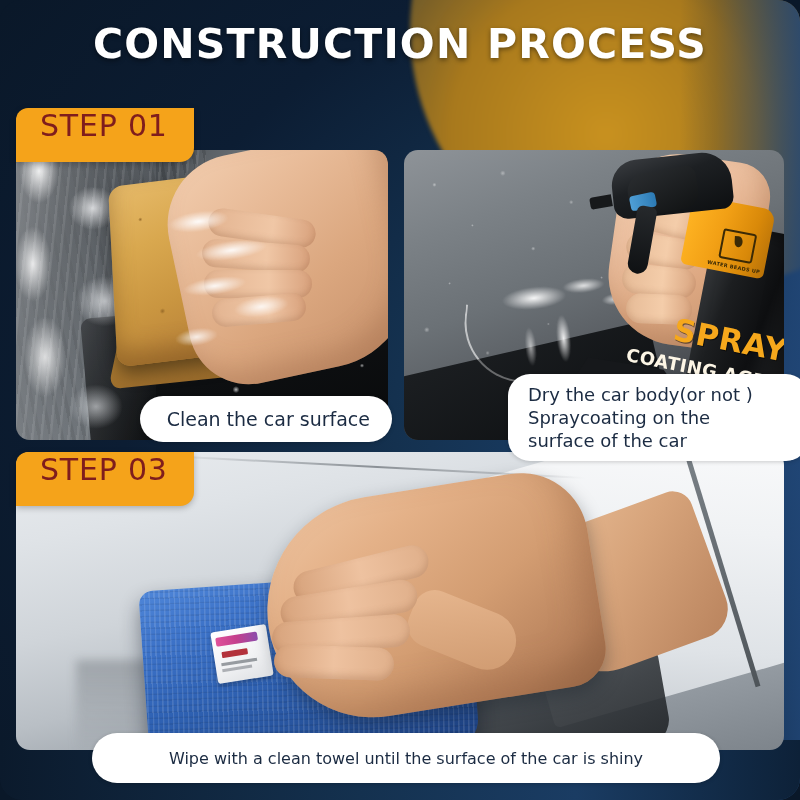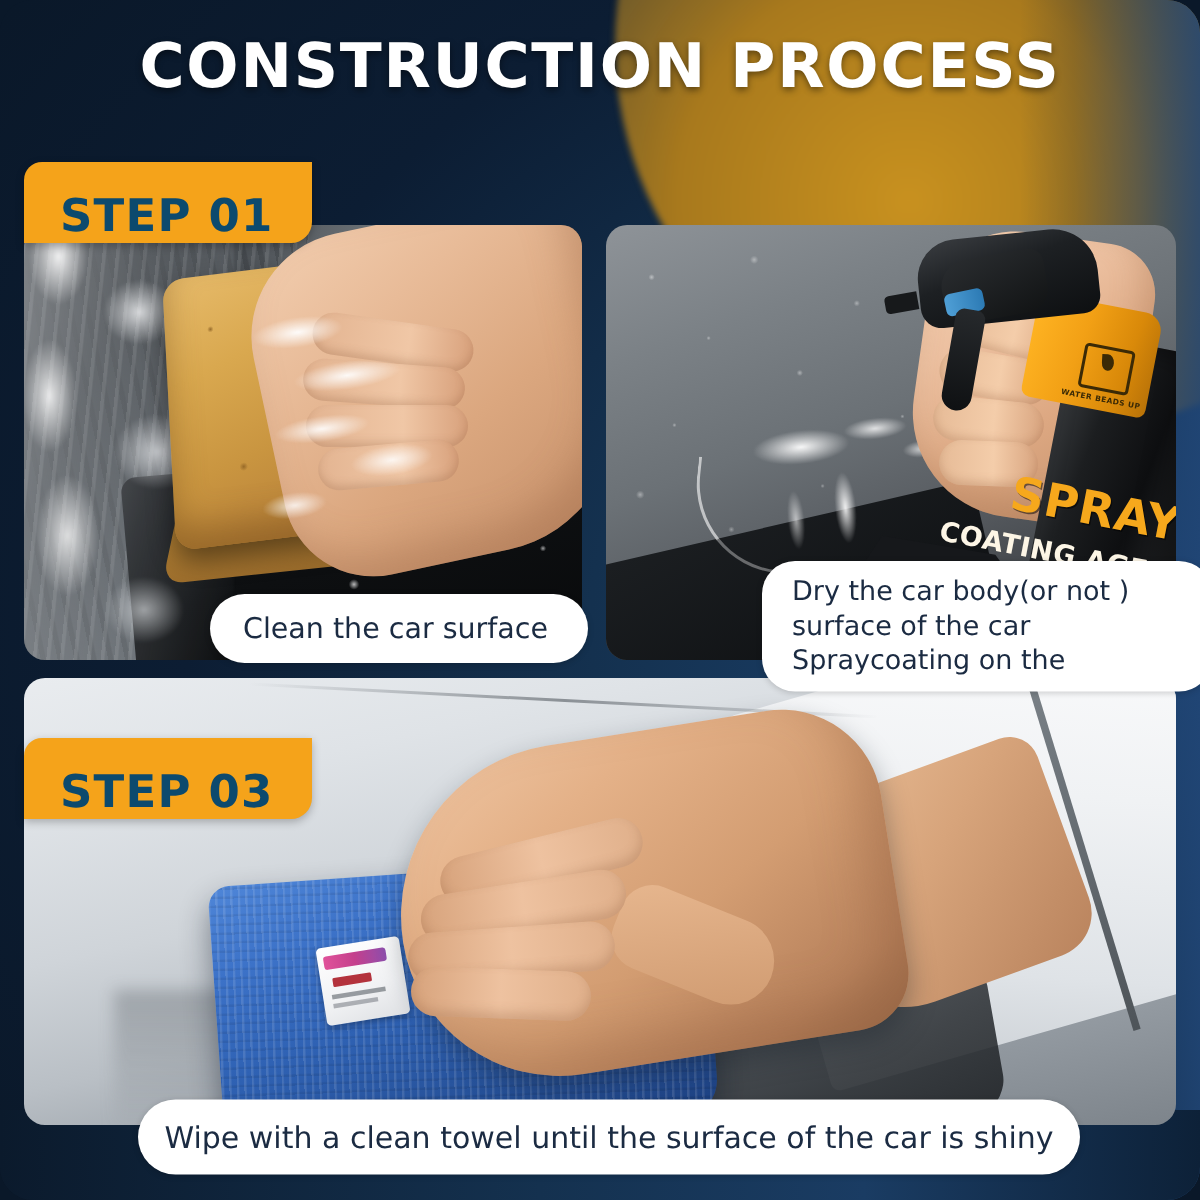--- a/index.html
+++ b/index.html
@@ -96,54 +96,54 @@
   .photo {
     position: absolute;
     inset: 0;
     overflow: hidden;
   }
 
   
   .step-tab {
     position: absolute;
     background: #f5a31a;
-    color: #0c4a6e;
+    color: #7f1d1d;
     font-size: 30px;
-    font-weight: bold;
+    font-weight: normal;
     letter-spacing: 0.8px;
     font-family: "DejaVu Sans", sans-serif;
     display: flex;
-    align-items: flex-end;
+    align-items: flex-start;
     padding: 0 26px 0 24px;
     height: 54px;
     border-radius: 12px 0 14px 0;
     z-index: 6;
     box-shadow: 0 2px 6px rgba(0,0,0,0.25);
   }
   #tab-1 { left: 16px;  top: 108px; }
   #tab-2 { left: 404px; top: 108px; }
-  #tab-3 { left: 16px;  top: 452px; border-radius: 12px 0 14px 0; margin-top: 40px; }
+  #tab-3 { left: 16px;  top: 452px; border-radius: 12px 0 14px 0; }
 
   
   .caption {
     position: absolute;
     background: #ffffff;
     color: #1b2b42;
     border-radius: 26px;
     font-size: 19px;
     line-height: 25px;
     font-family: "DejaVu Sans", sans-serif;
     padding: 10px 22px;
     z-index: 7;
     box-shadow: 0 1px 4px rgba(0,0,0,0.18);
     box-sizing: border-box;
   }
-  #cap-1 { left: 140px; top: 396px; width: 252px; height: 46px; display:flex; align-items:center; }
+  #cap-1 { left: 140px; top: 396px; width: 252px; height: 46px; display:flex; align-items:center;justify-content:flex-end; }
   #cap-2 { left: 492px; top: 374px; width: 300px; padding: 9px 20px; font-size: 18px; line-height: 23px; border-radius: 22px; margin-left: 16px; }
-  #cap-3 { left: 92px;  top: 733px; width: 628px; height: 50px; display:flex; align-items:center; justify-content:center; font-size: 20px; }
+  #cap-3 { left: 92px;  top: 733px; width: 628px; height: 50px; display:flex; align-items:center; justify-content:center; font-size: 16px; }
 
   .cap-line { display: block; white-space: nowrap; }
 
   
   .p1-bg {
     position: absolute; inset: 0;
     background:
       linear-gradient(115deg, #1b1d20 0%, #2e3236 18%, #54595e 34%, #6e7479 48%, #3a3e43 62%, #17191c 80%, #0e1012 100%);
   }
   .p1-foam-left {
@@ -576,22 +576,22 @@
       <div class="p2-bottle-word2">COATING AGENT</div>
       <div class="p2-trigger-head"></div>
       <div class="p2-trigger-cap"></div>
       <div class="p2-trigger-blue"></div>
       <div class="p2-nozzle"></div>
       <div class="p2-trigger-lever"></div>
     </div>
   </div>
   <div class="caption" id="cap-2">
     <span class="cap-line">Dry the car body(or not )</span>
+    <span class="cap-line">Spraycoating on the</span>
     <span class="cap-line">surface of the car</span>
-    <span class="cap-line">Spraycoating on the</span>
   </div>
 
   <div class="panel" id="panel-3">
     <div class="photo">
       <div class="p3-bg"></div>
       <div class="p3-reflection"></div>
       <div class="p3-car-panel"></div>
       <div class="p3-car-edge"></div>
       <div class="p3-seam"></div>
       <div class="p3-mirror-shadow"></div>

